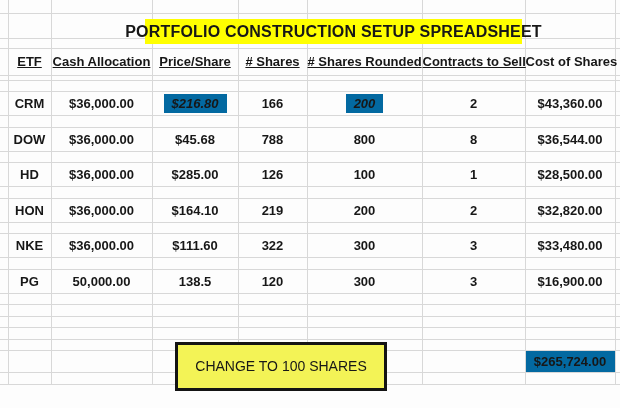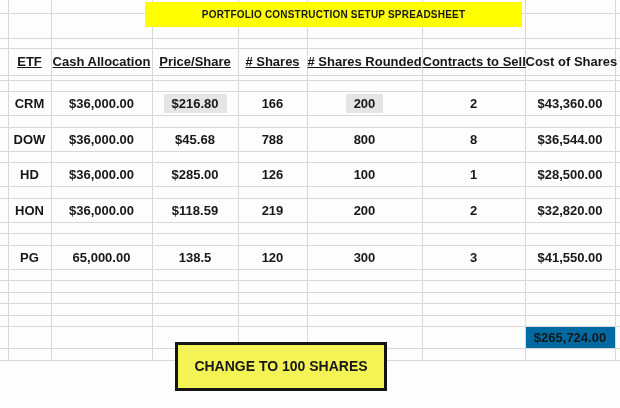--- a/index.html
+++ b/index.html
@@ -18,32 +18,32 @@
     padding:0;margin:0;
     text-align:center;vertical-align:middle;
     font-size:13px;font-weight:700;line-height:1;
     white-space:nowrap;overflow:visible;
   }
   
   tr.rt13{height:13px} tr.rt25{height:25px} tr.rt10{height:10px}
   tr.rt27{height:27px} tr.rt5{height:5px}  tr.rt24{height:24px}
   tr.rt11{height:11.5px} tr.rt22{height:22px}
   th.u{text-decoration:underline;margin-left:18px;}
-  .hl{background:#e5e5e5;display:inline-block;padding:3px 8px;}
+  .hl{background:#0369a1;display:inline-block;padding:3px 8px;font-style:italic;}
   .total-cell{background:#0369a1;}
   .title-band{
-    position:absolute;left:145px;top:2px;width:377px;height:25px;
+    position:absolute;left:145px;top:19px;width:377px;height:25px;
     background:#ffff00;display:flex;align-items:center;justify-content:center;
-    font-size:10px;font-weight:700;letter-spacing:.2px;z-index:3;white-space:nowrap;
+    font-size:16px;font-weight:700;letter-spacing:.2px;z-index:3;white-space:nowrap;
   }
   .callout{
     position:absolute;left:175px;top:342px;width:206px;height:43px;
     background:#f3f356;border:3px solid #141414;z-index:3;
     display:flex;flex-direction:column;align-items:center;justify-content:center;
-    font-size:14px;font-weight:700;line-height:1.32;text-align:center;
+    font-size:14px;font-weight:400;line-height:1.32;text-align:center;
   }
 </style>
 </head>
 <body>
 
 <div class="stage">
 
   <div class="title-band">PORTFOLIO CONSTRUCTION SETUP SPREADSHEET</div>
 
   <div class="callout">
@@ -200,60 +200,71 @@
           <td></td>
           <td></td>
           <td></td>
           <td></td>
         </tr>
 
     <tr class="rt24">
       <td></td>
       <td>HON</td>
       <td>$36,000.00</td>
-      <td>$118.59</td>
+      <td>$164.10</td>
       <td>219</td>
       <td>200</td>
       <td>2</td>
       <td>$32,820.00</td>
       <td></td>
     </tr>
     <tr class="rt11">
           <td></td>
           <td></td>
           <td></td>
           <td></td>
           <td></td>
           <td></td>
           <td></td>
           <td></td>
           <td></td>
         </tr>
 
+    <tr class="rt24">
+      <td></td>
+      <td>NKE</td>
+      <td>$36,000.00</td>
+      <td>$111.60</td>
+      <td>322</td>
+      <td>300</td>
+      <td>3</td>
+      <td>$33,480.00</td>
+      <td></td>
+    </tr>
     <tr class="rt11">
           <td></td>
           <td></td>
           <td></td>
           <td></td>
           <td></td>
           <td></td>
           <td></td>
           <td></td>
           <td></td>
         </tr>
 
     <tr class="rt24">
       <td></td>
       <td>PG</td>
-      <td>65,000.00</td>
+      <td>50,000.00</td>
       <td>138.5</td>
       <td>120</td>
       <td>300</td>
       <td>3</td>
-      <td>$41,550.00</td>
+      <td>$16,900.00</td>
       <td></td>
     </tr>
     <tr class="rt11">
           <td></td>
           <td></td>
           <td></td>
           <td></td>
           <td></td>
           <td></td>
           <td></td>

